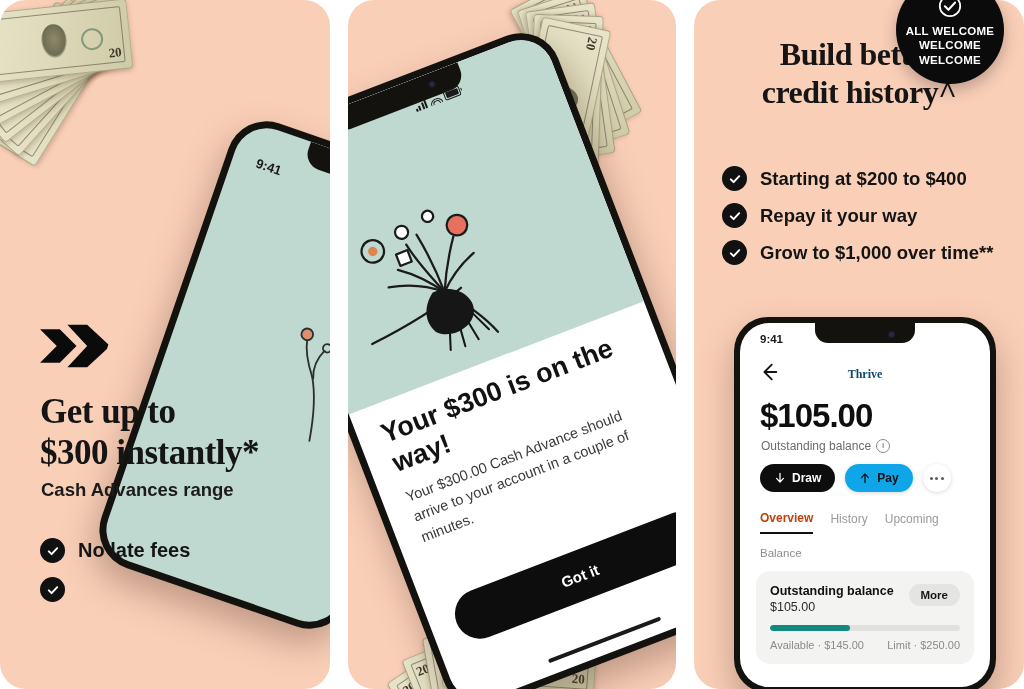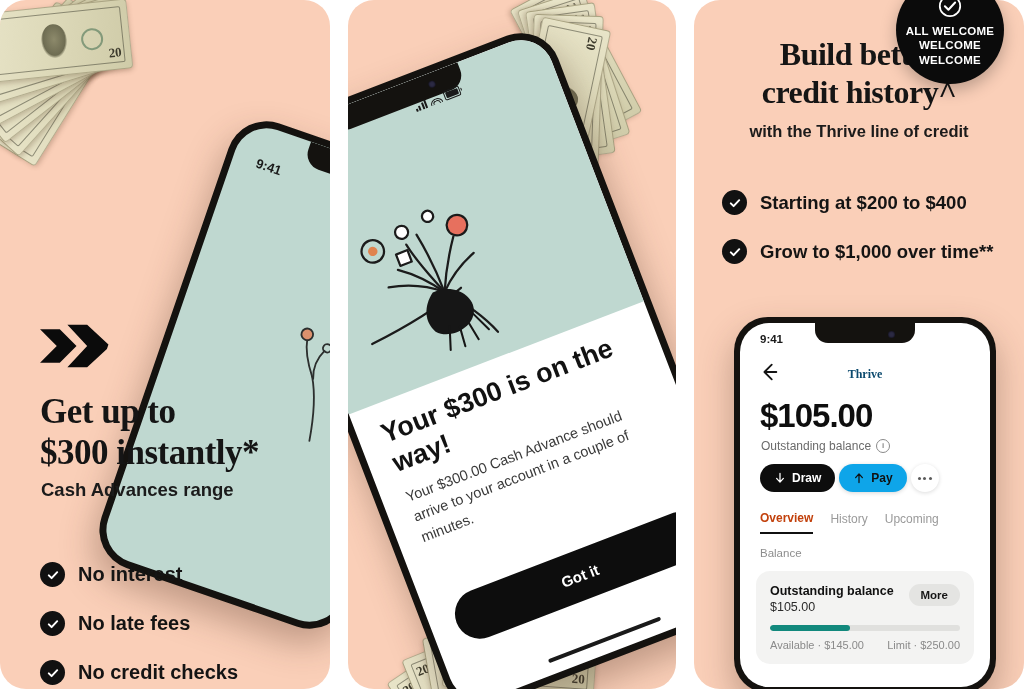--- a/index.html
+++ b/index.html
@@ -69,21 +69,21 @@
 
   .logo-mark{position:absolute;left:37px;top:318px;width:76px;height:56px;}
   .logo-mark svg{width:100%;height:100%;display:block;}
 
   .headline{position:absolute;color:#151515;font-family:"Liberation Serif",serif;font-weight:bold;letter-spacing:-.5px;}
   #left-head{left:40px;top:392px;width:270px;font-size:35px;line-height:1.16;}
   #left-sub{position:absolute;left:41px;top:478px;width:250px;font-size:18.5px;line-height:1.33;
             font-weight:bold;color:#1b1b1b;}
   .bullets{position:absolute;left:40px;}
   #left-bullets{top:538px;}
-  .bullet{display:flex;align-items:center;gap:13px;margin-bottom:14px;margin-top:24px;}
+  .bullet{display:flex;align-items:center;gap:13px;margin-bottom:14px;}
   .chk{flex:0 0 auto;width:25px;height:25px;border-radius:50%;background:#111;
        display:flex;align-items:center;justify-content:center;}
   .chk svg{width:14px;height:14px;display:block;}
   .bullet span{font-size:20px;font-weight:bold;color:#141414;white-space:nowrap;}
 
   
   #phone-mid{width:330px;height:620px;left:-12px;top:60px;transform:rotate(-21deg);}
   #phone-mid .screen{background:#ffffff;}
   #phone-mid .mint{position:absolute;left:0;right:0;top:0;height:290px;background:#BFD8D0;}
   #phone-mid .status-icons{right:96px;top:22px;}
@@ -112,21 +112,21 @@
   #phone-right .status-time{left:20px;top:10px;font-size:11.5px;}
 
   .app-nav{position:absolute;left:0;right:0;top:36px;height:30px;display:flex;align-items:center;}
   .back-arrow{position:absolute;left:18px;top:2px;width:22px;height:22px;}
   .back-arrow svg{width:100%;height:100%;display:block;}
   .app-title{position:absolute;left:0;right:0;text-align:center;font-size:12px;font-weight:bold;color:#0c4a6e;font-family:Liberation Serif, serif;}
   .amount{position:absolute;left:20px;top:74px;font-size:33px;font-weight:bold;color:#0e0e0e;letter-spacing:-1px;}
   .amt-label{position:absolute;left:21px;top:116px;font-size:12px;color:#6b6b6b;display:flex;align-items:center;gap:5px;}
   .info-i{width:12px;height:12px;border:1.2px solid #8a8a8a;border-radius:50%;display:inline-flex;
           align-items:center;justify-content:center;font-size:8px;color:#8a8a8a;font-weight:bold;line-height:1;}
-  .actions{position:absolute;left:20px;top:141px;display:flex;align-items:center;gap:4px;}
+  .actions{position:absolute;left:20px;top:141px;display:flex;align-items:center;gap:10px;}
   .pill{display:flex;align-items:center;gap:6px;height:28px;padding:0 14px;border-radius:16px;
         font-size:12px;font-weight:bold;}
   .pill.dark{background:#0d0d0d;color:#fff;}
   .pill.light{background:#0ea5e9;color:#111;box-shadow:0 1px 4px rgba(0,0,0,.16);}
   .pill svg{width:12px;height:12px;display:block;}
   .dots{width:28px;height:28px;border-radius:50%;background:#fff;box-shadow:0 1px 4px rgba(0,0,0,.14);
         display:flex;align-items:center;justify-content:center;gap:2.5px;}
   .dots i{width:3px;height:3px;border-radius:50%;background:#5a5a5a;display:block;}
   .tabs{position:absolute;left:20px;right:14px;top:188px;display:flex;gap:17px;align-items:center;}
   .tab{font-size:12px;color:#9a9a9a;padding-bottom:7px;}
@@ -219,37 +219,28 @@
       <div>Cash Advances range</div>
     </div>
 
     <div class="bullets" id="left-bullets">
       <div class="bullet">
         <span class="chk">
             <svg viewBox="0 0 20 20">
               <path d="M4 10.5 L8 14.5 L16 6" stroke="#fff" stroke-width="2.8" fill="none" stroke-linecap="round" stroke-linejoin="round"></path>
             </svg>
           </span>
-        <span>No interest</span>
+        <span>No late fees</span>
       </div>
       <div class="bullet">
         <span class="chk">
             <svg viewBox="0 0 20 20">
               <path d="M4 10.5 L8 14.5 L16 6" stroke="#fff" stroke-width="2.8" fill="none" stroke-linecap="round" stroke-linejoin="round"></path>
             </svg>
           </span>
-        <span>No late fees</span>
-      </div>
-      <div class="bullet">
-        <span class="chk">
-            <svg viewBox="0 0 20 20">
-              <path d="M4 10.5 L8 14.5 L16 6" stroke="#fff" stroke-width="2.8" fill="none" stroke-linecap="round" stroke-linejoin="round"></path>
-            </svg>
-          </span>
-        <span>No credit checks</span>
       </div>
     </div>
   </div>
 
   <div class="panel" id="panel-mid">
 
     <div class="cash-wrap" id="cash-mid-top">
       <div class="bill" style="left:26px;top:10px;transform:rotate(62deg)">
           <span class="corner c-tl">20</span>
           <span class="corner c-br">20</span>
@@ -360,30 +351,37 @@
       </div>
     </div>
   </div>
 
   <div class="panel" id="panel-right">
 
     <div class="headline" id="right-head">
       <div>Build better</div>
       <div>credit history^</div>
     </div>
-    <div id="right-sub">with the Thrive line of credit</div>
 
     <div class="bullets" id="right-bullets">
       <div class="bullet">
         <span class="chk">
             <svg viewBox="0 0 20 20">
               <path d="M4 10.5 L8 14.5 L16 6" stroke="#fff" stroke-width="2.8" fill="none" stroke-linecap="round" stroke-linejoin="round"></path>
             </svg>
           </span>
         <span>Starting at $200 to $400</span>
+      </div>
+      <div class="bullet">
+        <span class="chk">
+            <svg viewBox="0 0 20 20">
+              <path d="M4 10.5 L8 14.5 L16 6" stroke="#fff" stroke-width="2.8" fill="none" stroke-linecap="round" stroke-linejoin="round"></path>
+            </svg>
+          </span>
+        <span>Repay it your way</span>
       </div>
       <div class="bullet">
         <span class="chk">
             <svg viewBox="0 0 20 20">
               <path d="M4 10.5 L8 14.5 L16 6" stroke="#fff" stroke-width="2.8" fill="none" stroke-linecap="round" stroke-linejoin="round"></path>
             </svg>
           </span>
         <span>Grow to $1,000 over time**</span>
       </div>
     </div>

